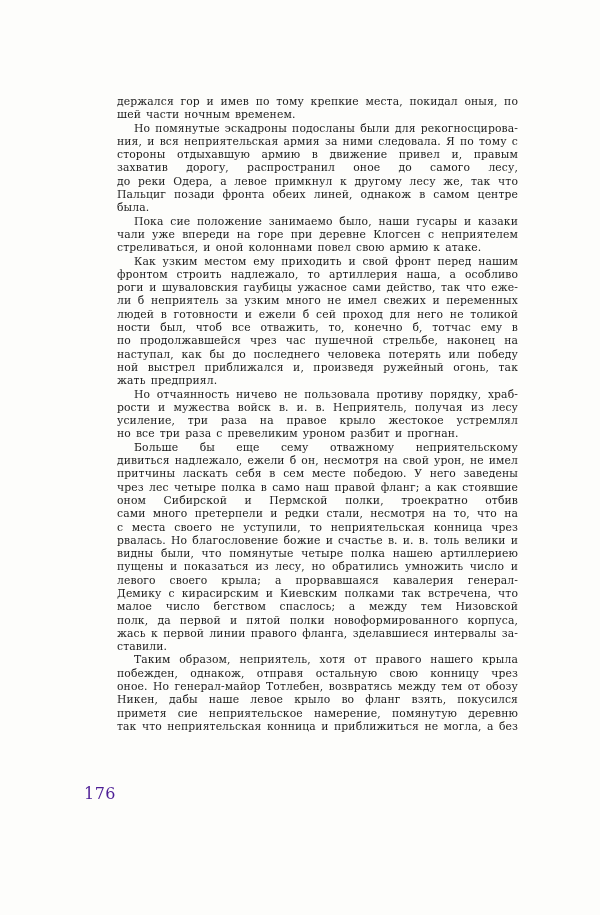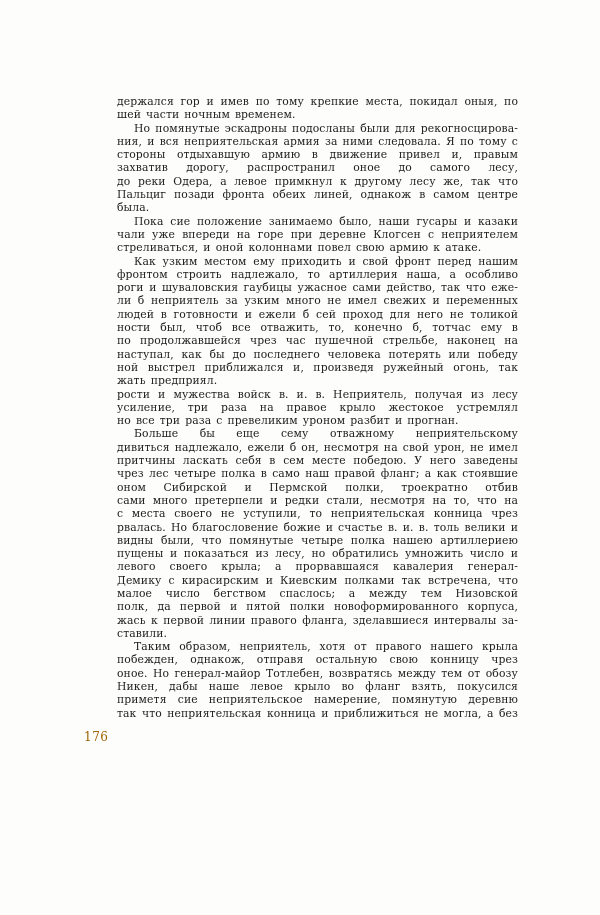--- a/index.html
+++ b/index.html
@@ -40,24 +40,24 @@
   }
   .line.last {
     text-align-last: left;
   }
   .line.indent {
     text-indent: 17px;
   }
   .page-number {
     position: absolute;
     left: 84px;
-    top: 730px;
+    top: 784px;
     font-family: "DejaVu Serif", serif;
-    font-size: 12px;
-    color: #a16207;
+    font-size: 16px;
+    color: #4c1d95;
     letter-spacing: 0.5px;
   }
 </style>
 </head>
 <body>
 
 <div class="page">
   <div class="text-block">
       <div class="paragraph">
         <div class="line">держался гор и имев по тому крепкие места, покидал оныя, по боль-</div>
@@ -83,20 +83,21 @@
         <div class="line">роги и шуваловския гаубицы ужасное сами действо, так что еже-</div>
         <div class="line">ли б неприятель за узким много не имел свежих и переменных</div>
         <div class="line">людей в готовности и ежели б сей проход для него не толикой важ-</div>
         <div class="line">ности был, чтоб все отважить, то, конечно б, тотчас ему в бегство</div>
         <div class="line">по продолжавшейся чрез час пушечной стрельбе, наконец на ружей-</div>
         <div class="line">наступал, как бы до последнего человека потерять или победу одер-</div>
         <div class="line">ной выстрел приближался и, произведя ружейный огонь, так отчаянно</div>
         <div class="line last">жать предприял.</div>
       </div>
       <div class="paragraph">
+        <div class="line indent">Но отчаянность ничево не пользовала противу порядку, храб-</div>
         <div class="line">рости и мужества войск в. и. в. Неприятель, получая из лесу новое</div>
         <div class="line">усиление, три раза на правое крыло жестокое устремлял нападение,</div>
         <div class="line last">но все три раза с превеликим уроном разбит и прогнан.</div>
       </div>
       <div class="paragraph">
         <div class="line indent">Больше бы еще сему отважному неприятельскому предприятию</div>
         <div class="line">дивиться надлежало, ежели б он, несмотря на свой урон, не имел</div>
         <div class="line">притчины ласкать себя в сем месте победою. У него заведены были</div>
         <div class="line">чрез лес четыре полка в само наш правой фланг; а как стоявшие на</div>
         <div class="line">оном Сибирской и Пермской полки, троекратно отбив неприятеля,</div>

